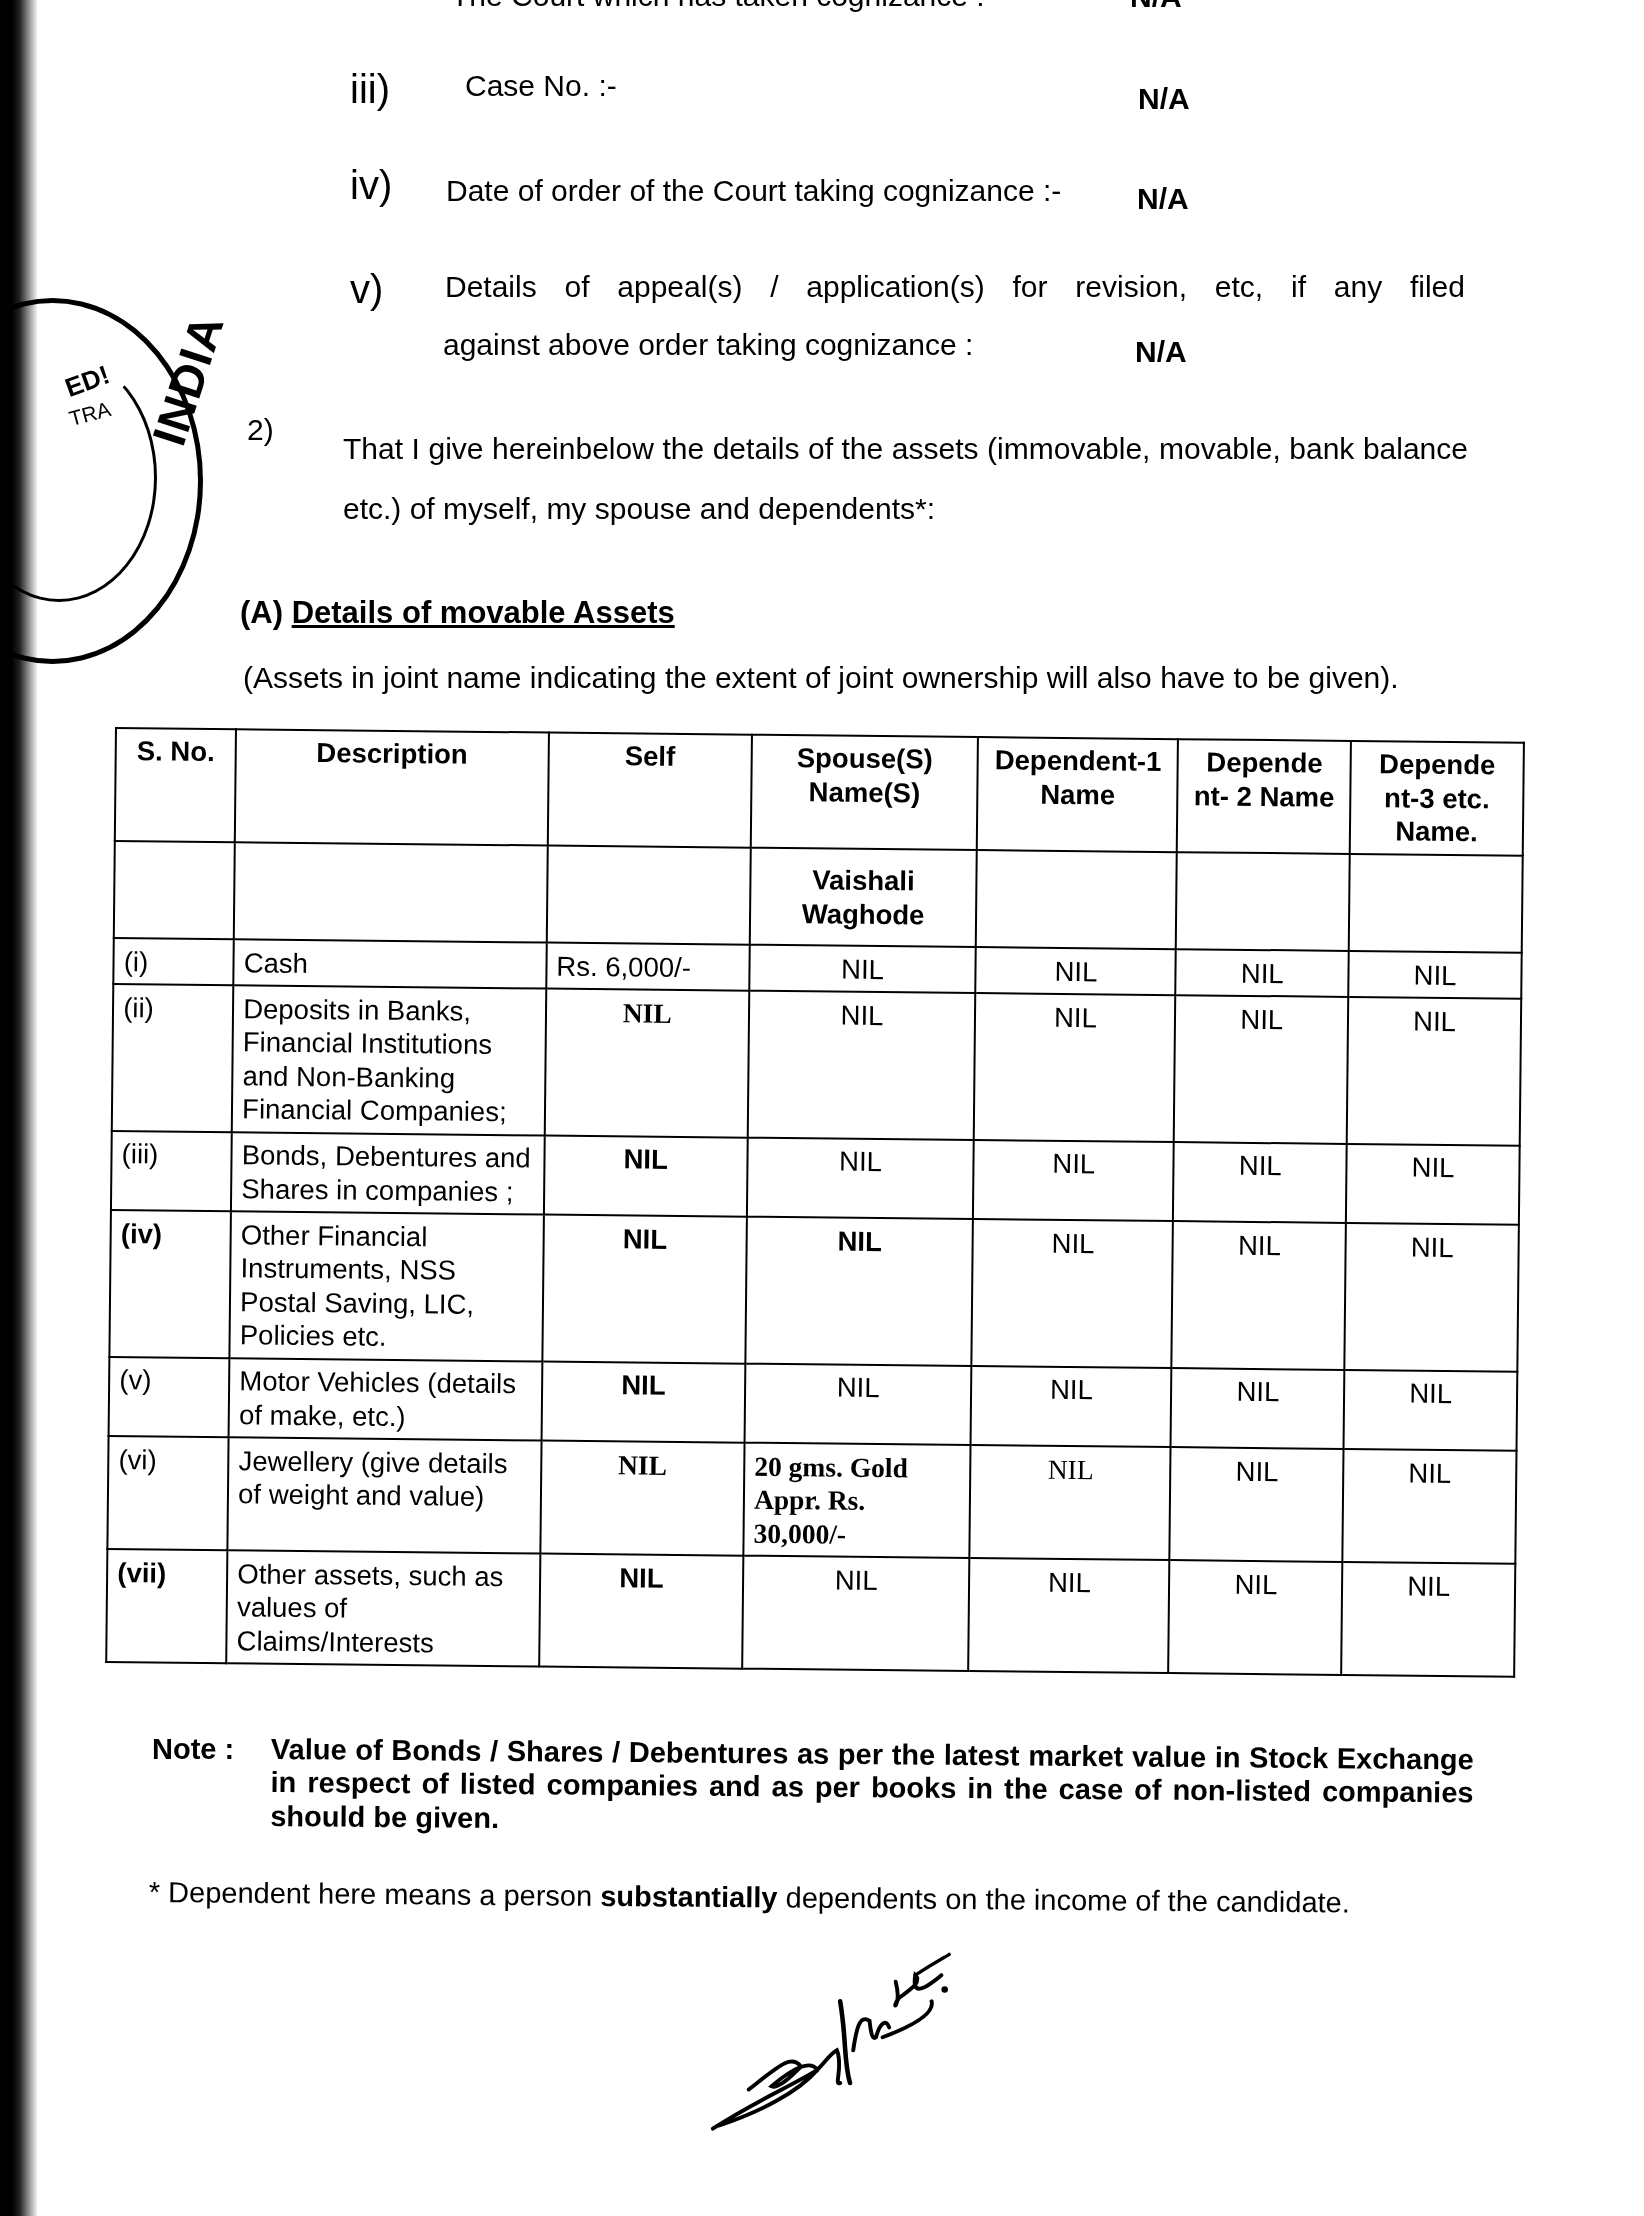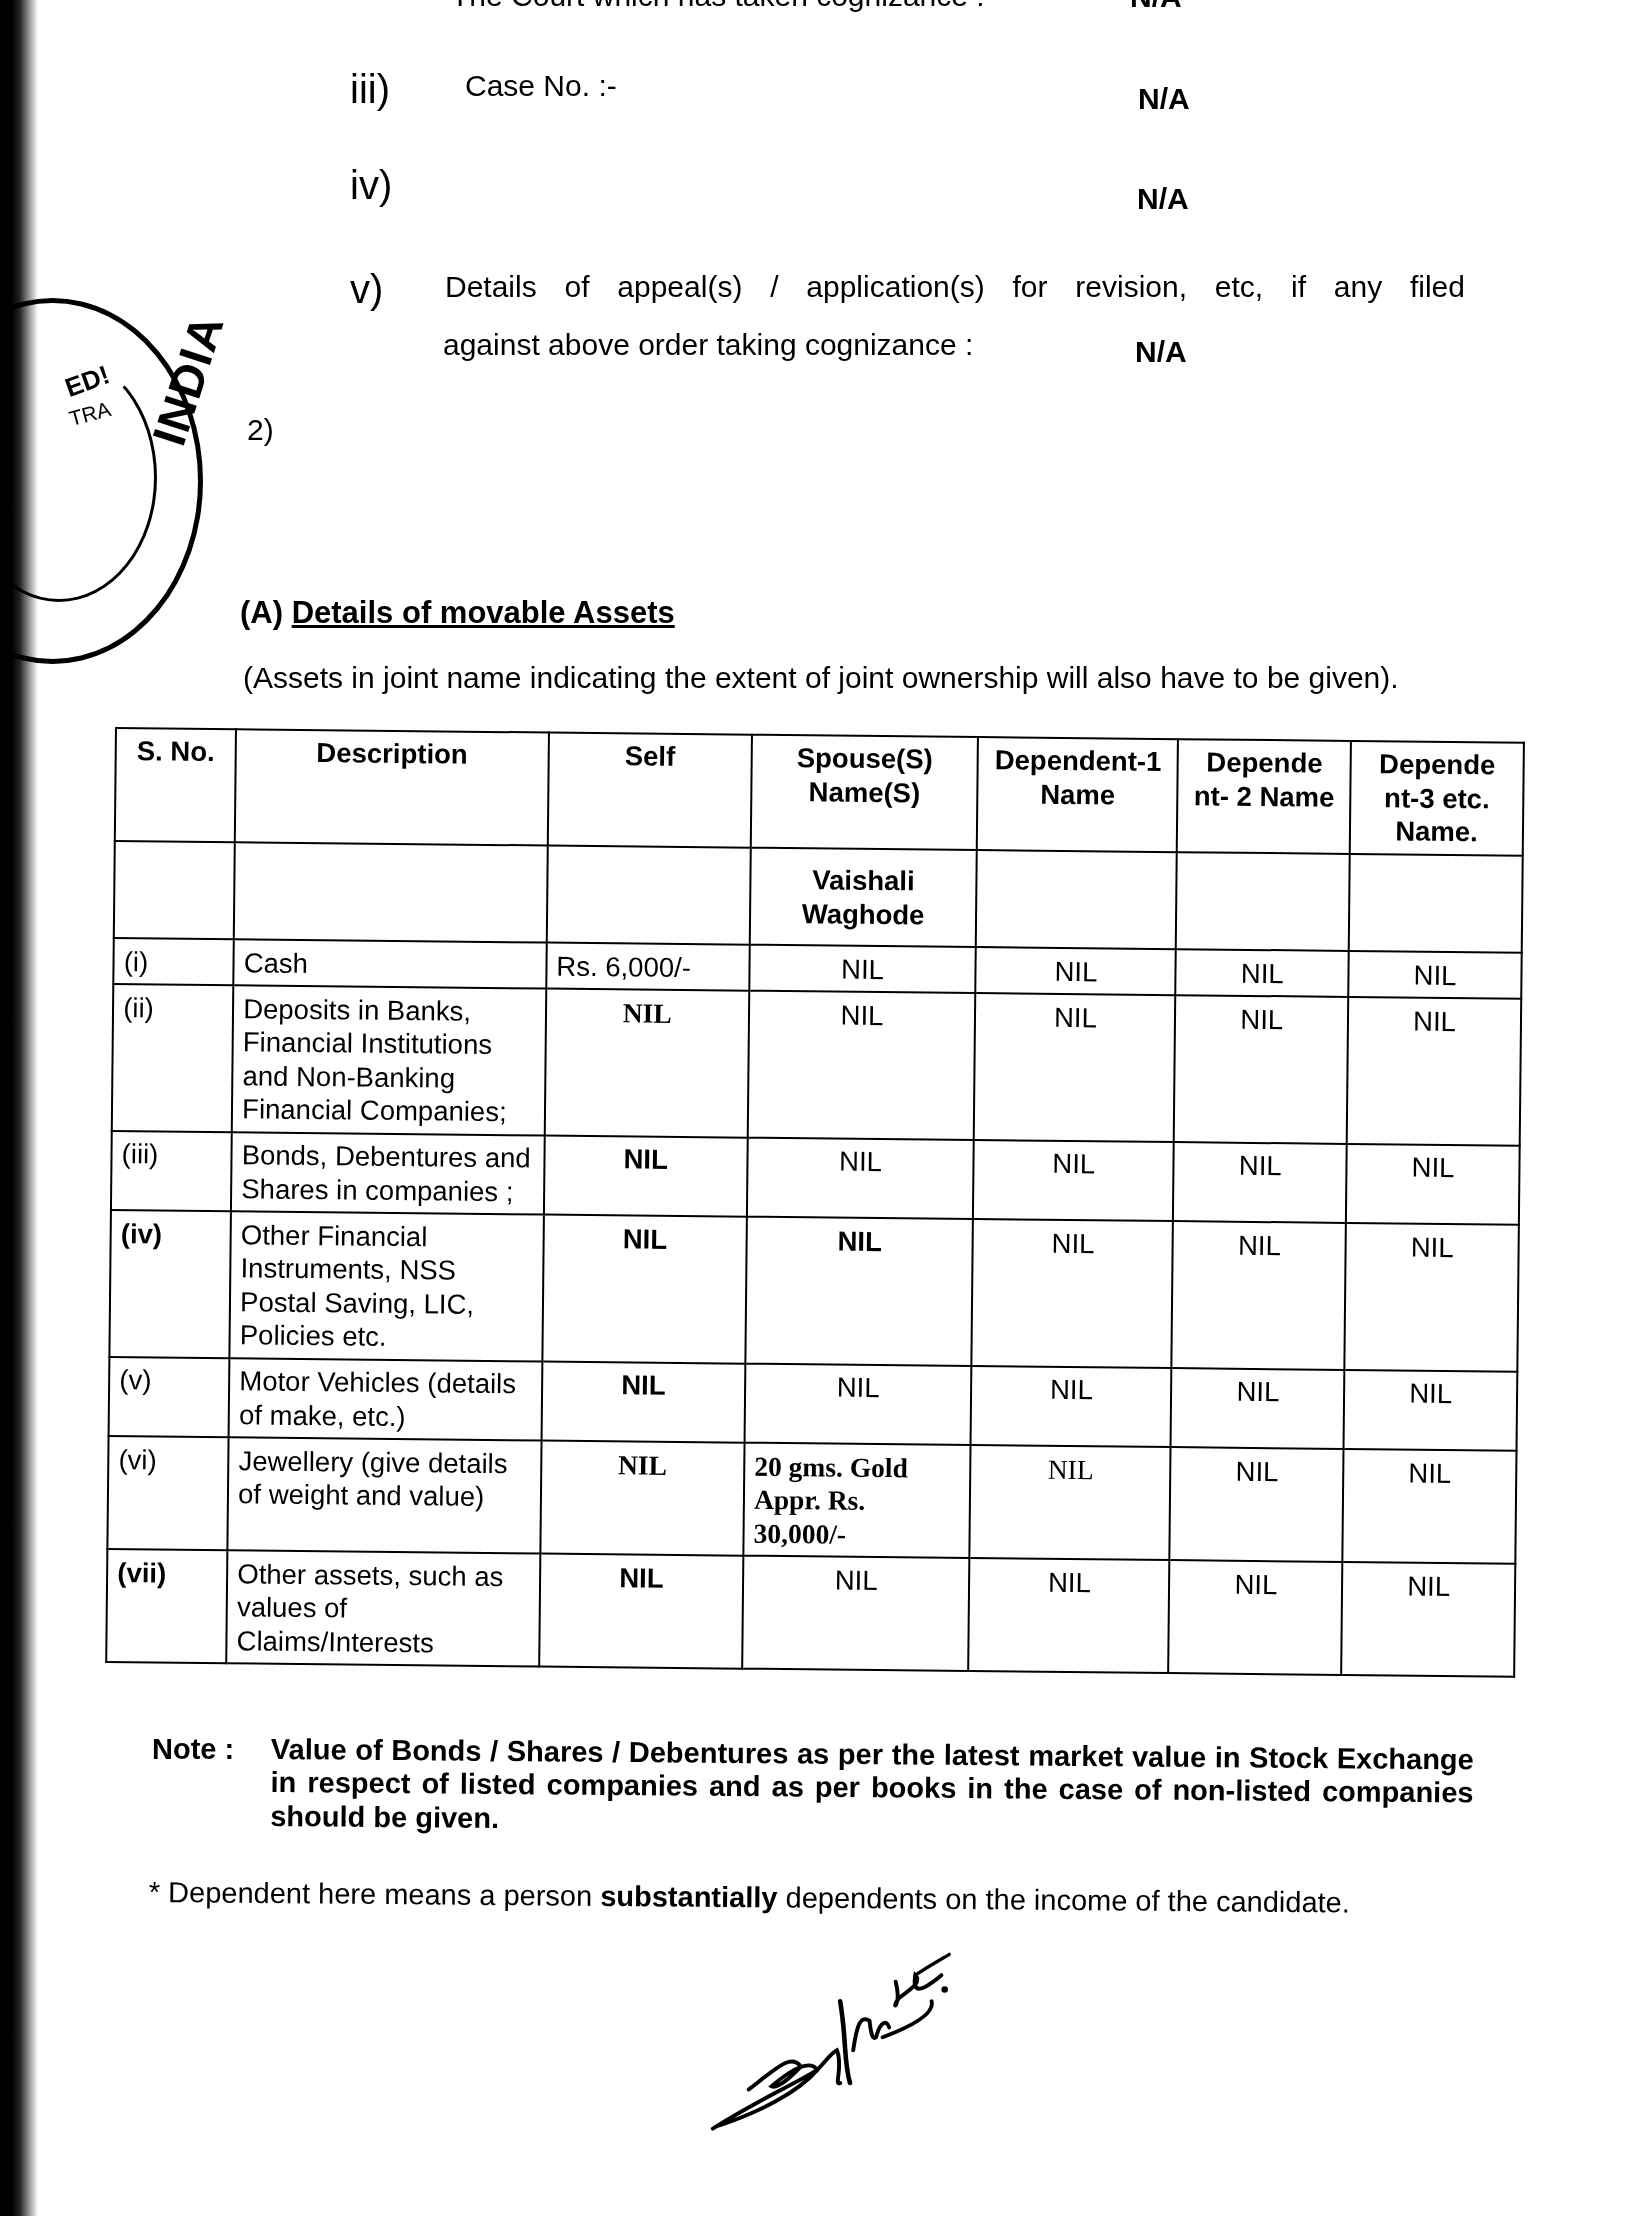--- a/index.html
+++ b/index.html
@@ -81,28 +81,30 @@
   <div class="stamp-small2">TRA</div>
 
   <div class="item" style="left:451px; top:-22px;">The Court which has taken cognizance :-</div>
   <div class="na" style="left:1130px; top:-19.6px;">N/A</div>
 
   <div class="roman" style="left:350px; top:67px;">iii)</div>
   <div class="item" style="left:449px; top:68px;margin-left:16px;">Case No. :-</div>
   <div class="na" style="left:1138px; top:82px;">N/A</div>
 
   <div class="roman" style="left:350px; top:163px;">iv)</div>
+  <div class="item" style="left:446px; top:173px;">Date of order of the Court taking cognizance :-</div>
   <div class="na" style="left:1137px; top:182px;">N/A</div>
 
   <div class="roman" style="left:350px; top:267px;">v)</div>
   <div class="item" style="left:445px; top:269px; width:1020px; text-align:justify; text-align-last:justify;">Details of appeal(s) / application(s) for revision, etc, if any filed</div>
   <div class="item" style="left:443px; top:327px;">against above order taking cognizance :</div>
   <div class="na" style="left:1135px; top:335px;">N/A</div>
 
   <div class="para-num">2)</div>
+  <div class="para">That I give hereinbelow the details of the assets (immovable, movable, bank balance etc.) of myself, my spouse and dependents*:</div>
 
   <div class="section-title">
     <span>(A)</span>
     <span class="u">Details of movable Assets</span>
   </div>
   <div class="section-sub">(Assets in joint name indicating the extent of joint ownership will also have to be given).</div>
 
   <table class="assets">
     <thead>
       <tr class="row-h1">

